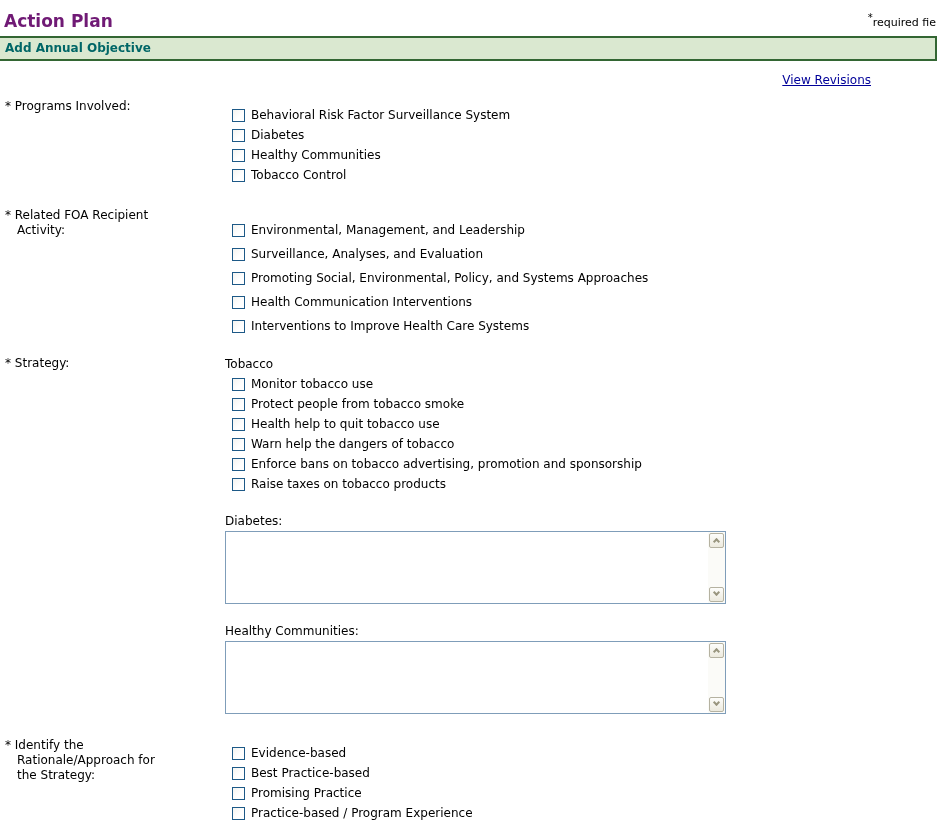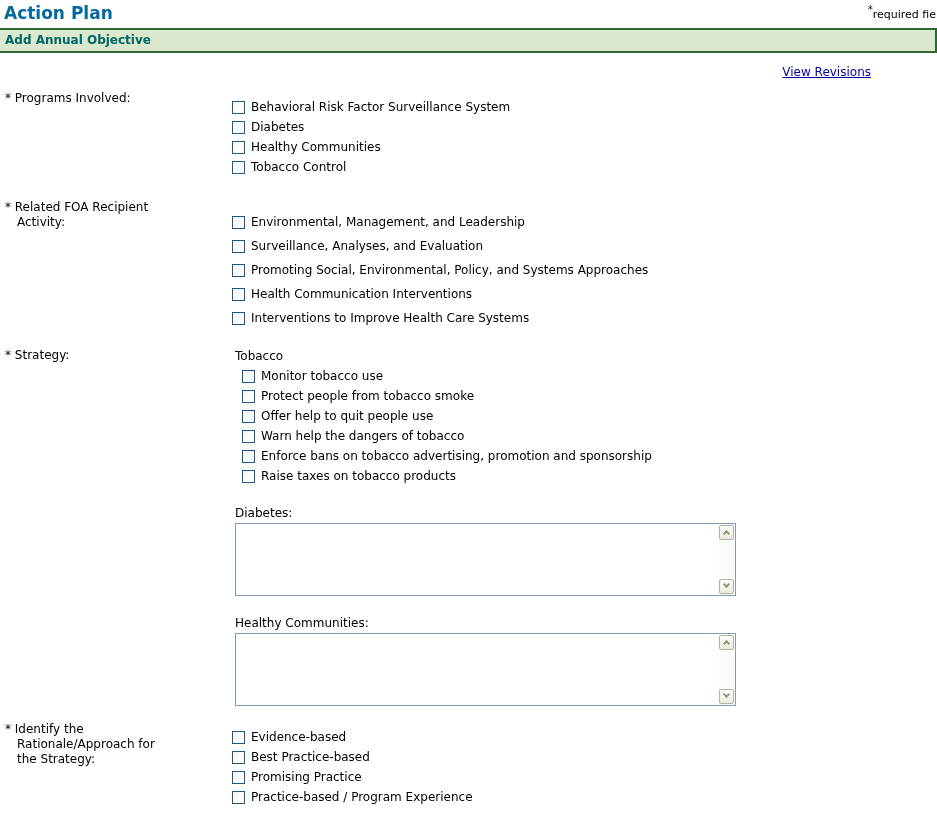--- a/index.html
+++ b/index.html
@@ -7,22 +7,22 @@
   body {
     width: 937px; height: 829px; overflow: hidden;
     background: #ffffff; color: #000000;
     font-family: "DejaVu Sans", sans-serif; font-size: 12px;
   }
   .page { position: relative; width: 937px; height: 829px; }
 
   
   .header { position: relative; }
   .page-title {
-    margin: 3px 0 5px 4px;
-    font-size: 17px; font-weight: bold; color: #0369a1;
+    margin: 11px 0 5px 4px;
+    font-size: 17px; font-weight: bold; color: #701a75;
     font-family: "DejaVu Sans", sans-serif;
   }
   .required-note {
     position: absolute; top: 1px; right: 1px;
     font-size: 11px; color: #000000; white-space: nowrap;
   }
   .required-note sup { font-size: 10px; }
 
   .section-bar {
     background: #DAE8D0;
@@ -42,21 +42,21 @@
   .form-row { display: flex; align-items: flex-start; }
   .form-row .label {
     flex: none; width: 225px;
     padding: 0 10px 0 17px; text-indent: -12px;
     white-space: pre-line; line-height: 15px;
   }
   .form-row .content { flex: 1; }
 
   .row-programs  { margin-bottom: 23px; }
   .row-foa       { margin-bottom: 18px; }
-  .row-strategy  { margin-bottom: 16px; gap: 10px; }
+  .row-strategy  { margin-bottom: 24px; }
 
   .pt6  { padding-top: 6px; }
   .pt10 { padding-top: 10px; }
   .pt5  { padding-top: 5px; }
 
   
   .cb-row { display: flex; align-items: center; height: 20px; padding-left: 7px; }
   .cb-row.tall { height: 24px; }
   .checkbox {
     flex: none; width: 13px; height: 13px; margin-right: 6px;
@@ -187,21 +187,21 @@
             <span class="cb-label">Monitor tobacco use</span>
           </div>
 
           <div class="cb-row">
             <span class="checkbox"></span>
             <span class="cb-label">Protect people from tobacco smoke</span>
           </div>
 
           <div class="cb-row">
             <span class="checkbox"></span>
-            <span class="cb-label">Offer help to quit people use</span>
+            <span class="cb-label">Health help to quit tobacco use</span>
           </div>
 
           <div class="cb-row">
             <span class="checkbox"></span>
             <span class="cb-label">Warn help the dangers of tobacco</span>
           </div>
 
           <div class="cb-row">
             <span class="checkbox"></span>
             <span class="cb-label">Enforce bans on tobacco advertising, promotion and sponsorship</span>

